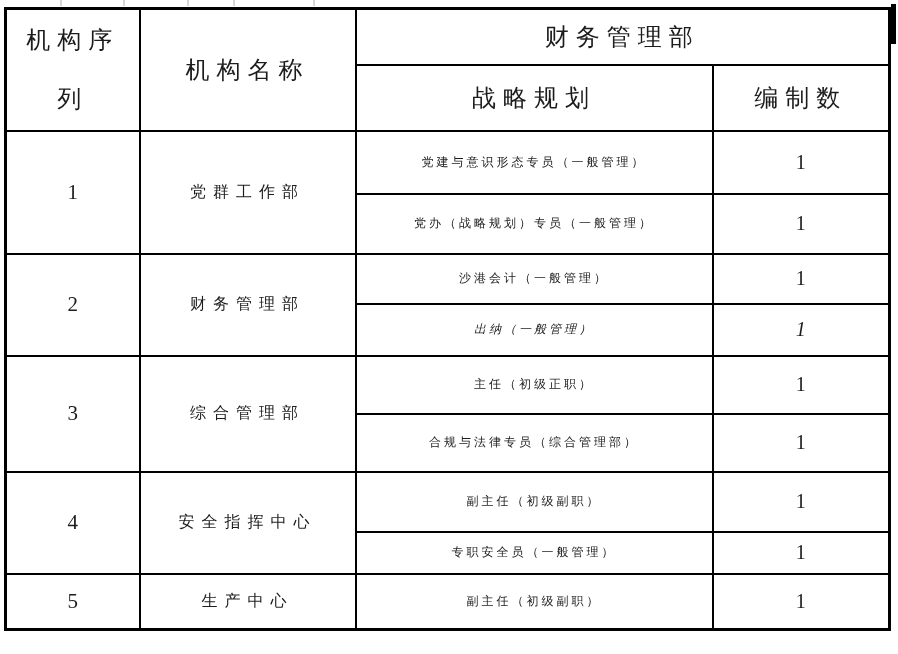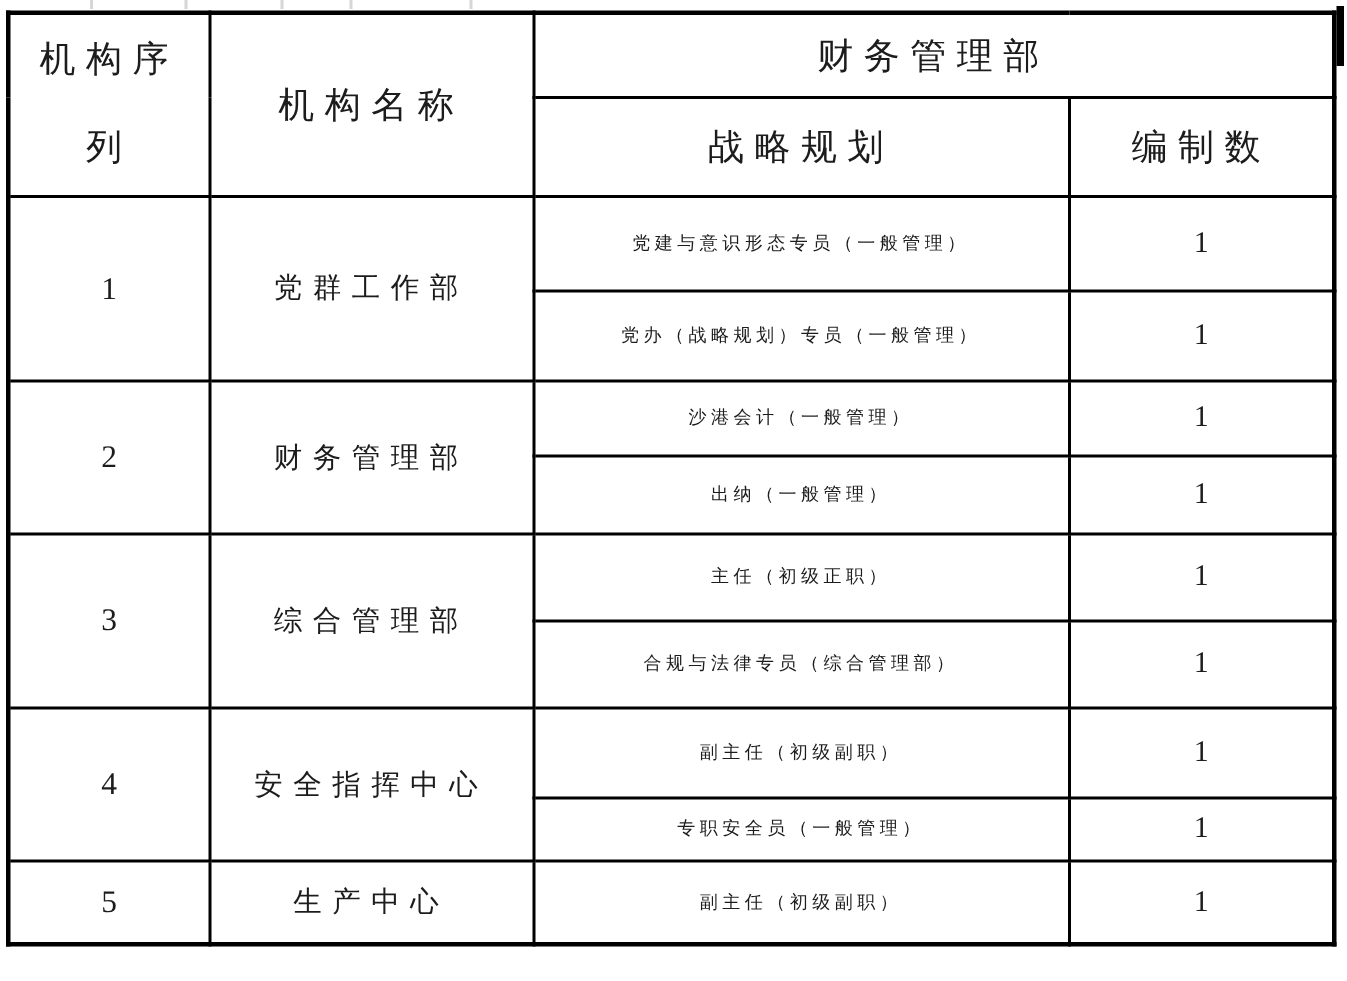--- a/index.html
+++ b/index.html
@@ -35,40 +35,40 @@
   col.c-seq   { width: 134px; }
   col.c-org   { width: 216px; }
   col.c-pos   { width: 357px; }
   col.c-count { width: 177px; }
   
   tr.r-h1  { height: 56px; }
   tr.r-h2  { height: 66px; }
   tr.r-1a  { height: 63px; }
   tr.r-1b  { height: 60px; }
   tr.r-2a  { height: 50px; }
-  tr.r-2b  { height: 52px; }
+  tr.r-2b  { height: 52px; font-style: italic; }
   tr.r-3a  { height: 58px; }
   tr.r-3b  { height: 58px; }
   tr.r-4a  { height: 60px; }
   tr.r-4b  { height: 42px; }
   tr.r-5   { height: 56px; }
   
   th {
     font-weight: normal;
     font-size: 24px;
     letter-spacing: 7px;
   }
   th.seq-head {
     padding: 0 14px;
     line-height: 2.45;
     word-break: break-all;
   }
   
   td.org-cell {
-    font-size: 19px;
+    font-size: 16px;
     letter-spacing: 7px;
   }
   td.seq-cell {
     font-size: 21px;
     letter-spacing: 0;
   }
   td.pos-cell {
     font-size: 12px;
     letter-spacing: 3px;
     padding: 0 4px;

